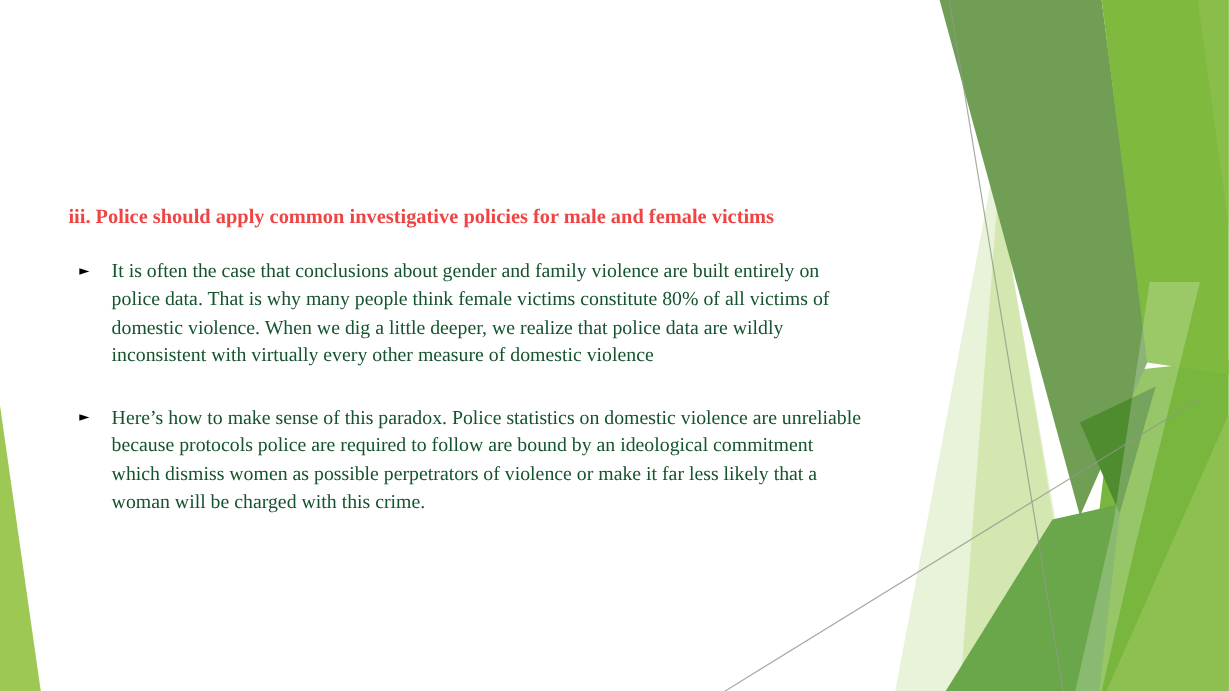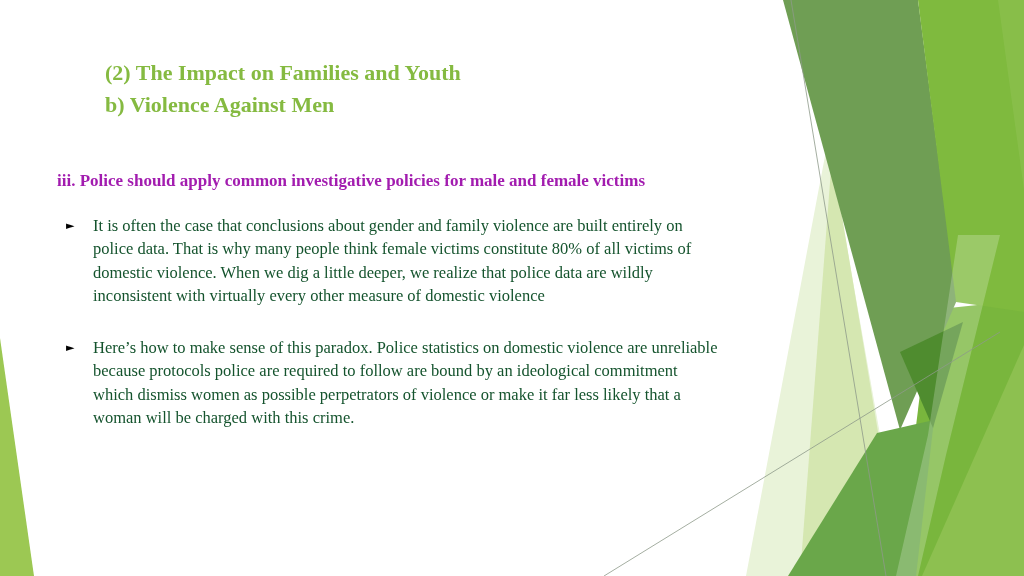--- a/index.html
+++ b/index.html
@@ -23,21 +23,21 @@
     line-height: 32px;
     color: #85ba41;
     white-space: pre-line;
   }
   .heading {
     position: absolute;
     left: 57px; top: 171px;
     font-family: "Liberation Serif", serif;
     font-weight: bold;
     font-size: 17px;
-    color: #a21caf;
+    color: #ef4444;
   }
   .bullet {
     position: absolute;
     display: flex;
     align-items: flex-start;
   }
   .bullet.b1 { left: 66px; top: 214px; }
   .bullet.b2 { left: 66px; top: 336px; }
   .marker {
     font-family: "DejaVu Sans", sans-serif;
@@ -78,22 +78,20 @@
     <polygon points="900,352 963,322 933,428" fill="#4f8c2f"></polygon>
 
     <polygon points="958,235 1000,235 946,455 918,576 896,576 928,435" fill="#ffffff" opacity="0.22"></polygon>
 
     <line x1="791" y1="0" x2="886" y2="576" stroke="#8e9a8a" stroke-width="1" opacity="0.8"></line>
     <line x1="1000" y1="332" x2="604" y2="576" stroke="#8e9a8a" stroke-width="1" opacity="0.8"></line>
 
     <polygon points="0,338 34,576 0,576" fill="#9cc853"></polygon>
   </svg>
 
-  <div class="title pre">(2) The Impact on Families and Youth
-b) Violence Against Men</div>
 
   <div class="heading">iii. Police should apply common investigative policies for male and female victims</div>
 
   <div class="bullet b1">
     <span class="marker">►</span>
     <div class="btext">It is often the case that conclusions about gender and family violence are built entirely on
 police data. That is why many people think female victims constitute 80% of all victims of
 domestic violence. When we dig a little deeper, we realize that police data are wildly
 inconsistent with virtually every other measure of domestic violence</div>
   </div>

